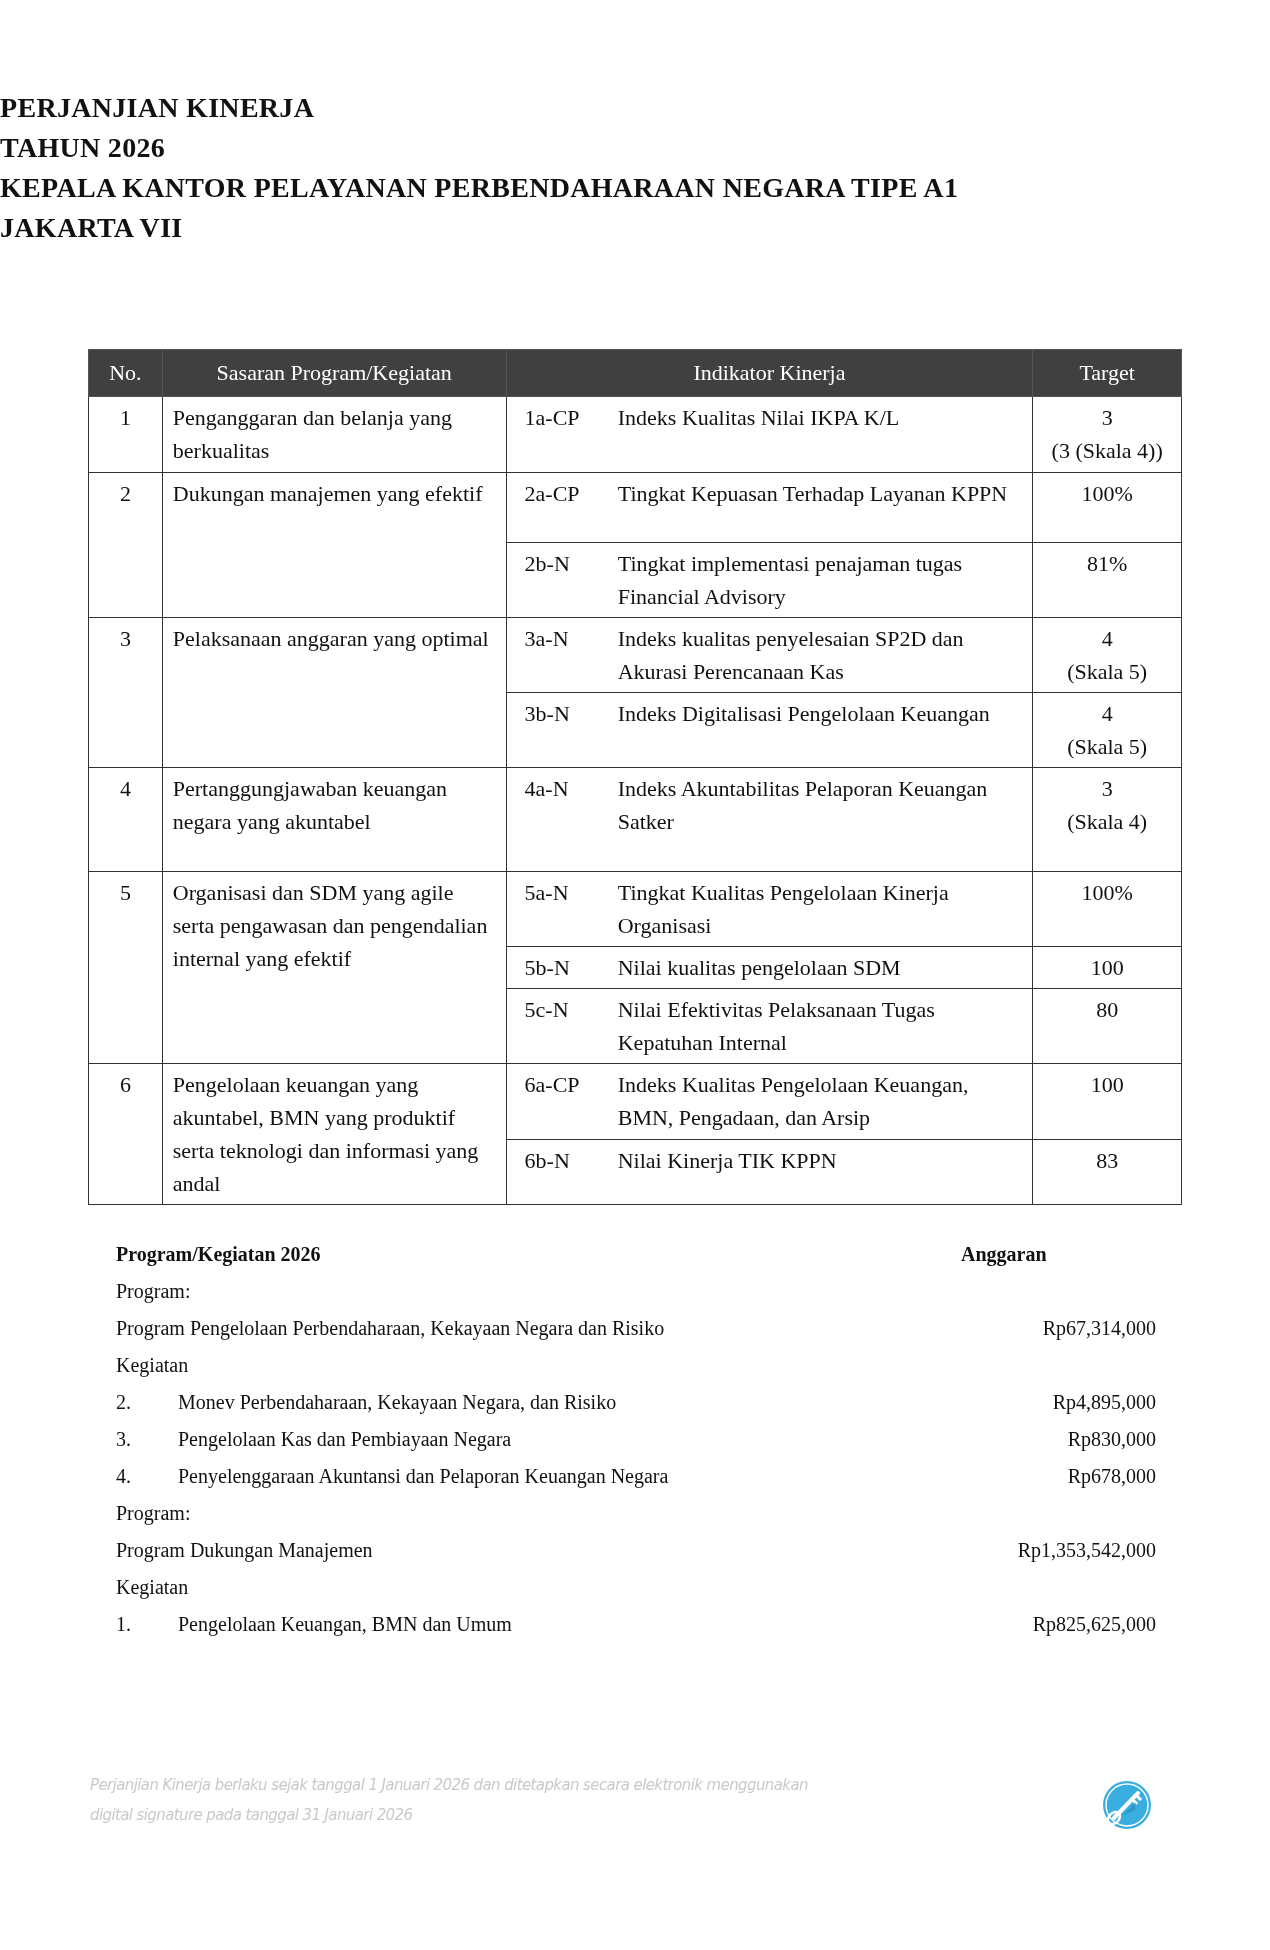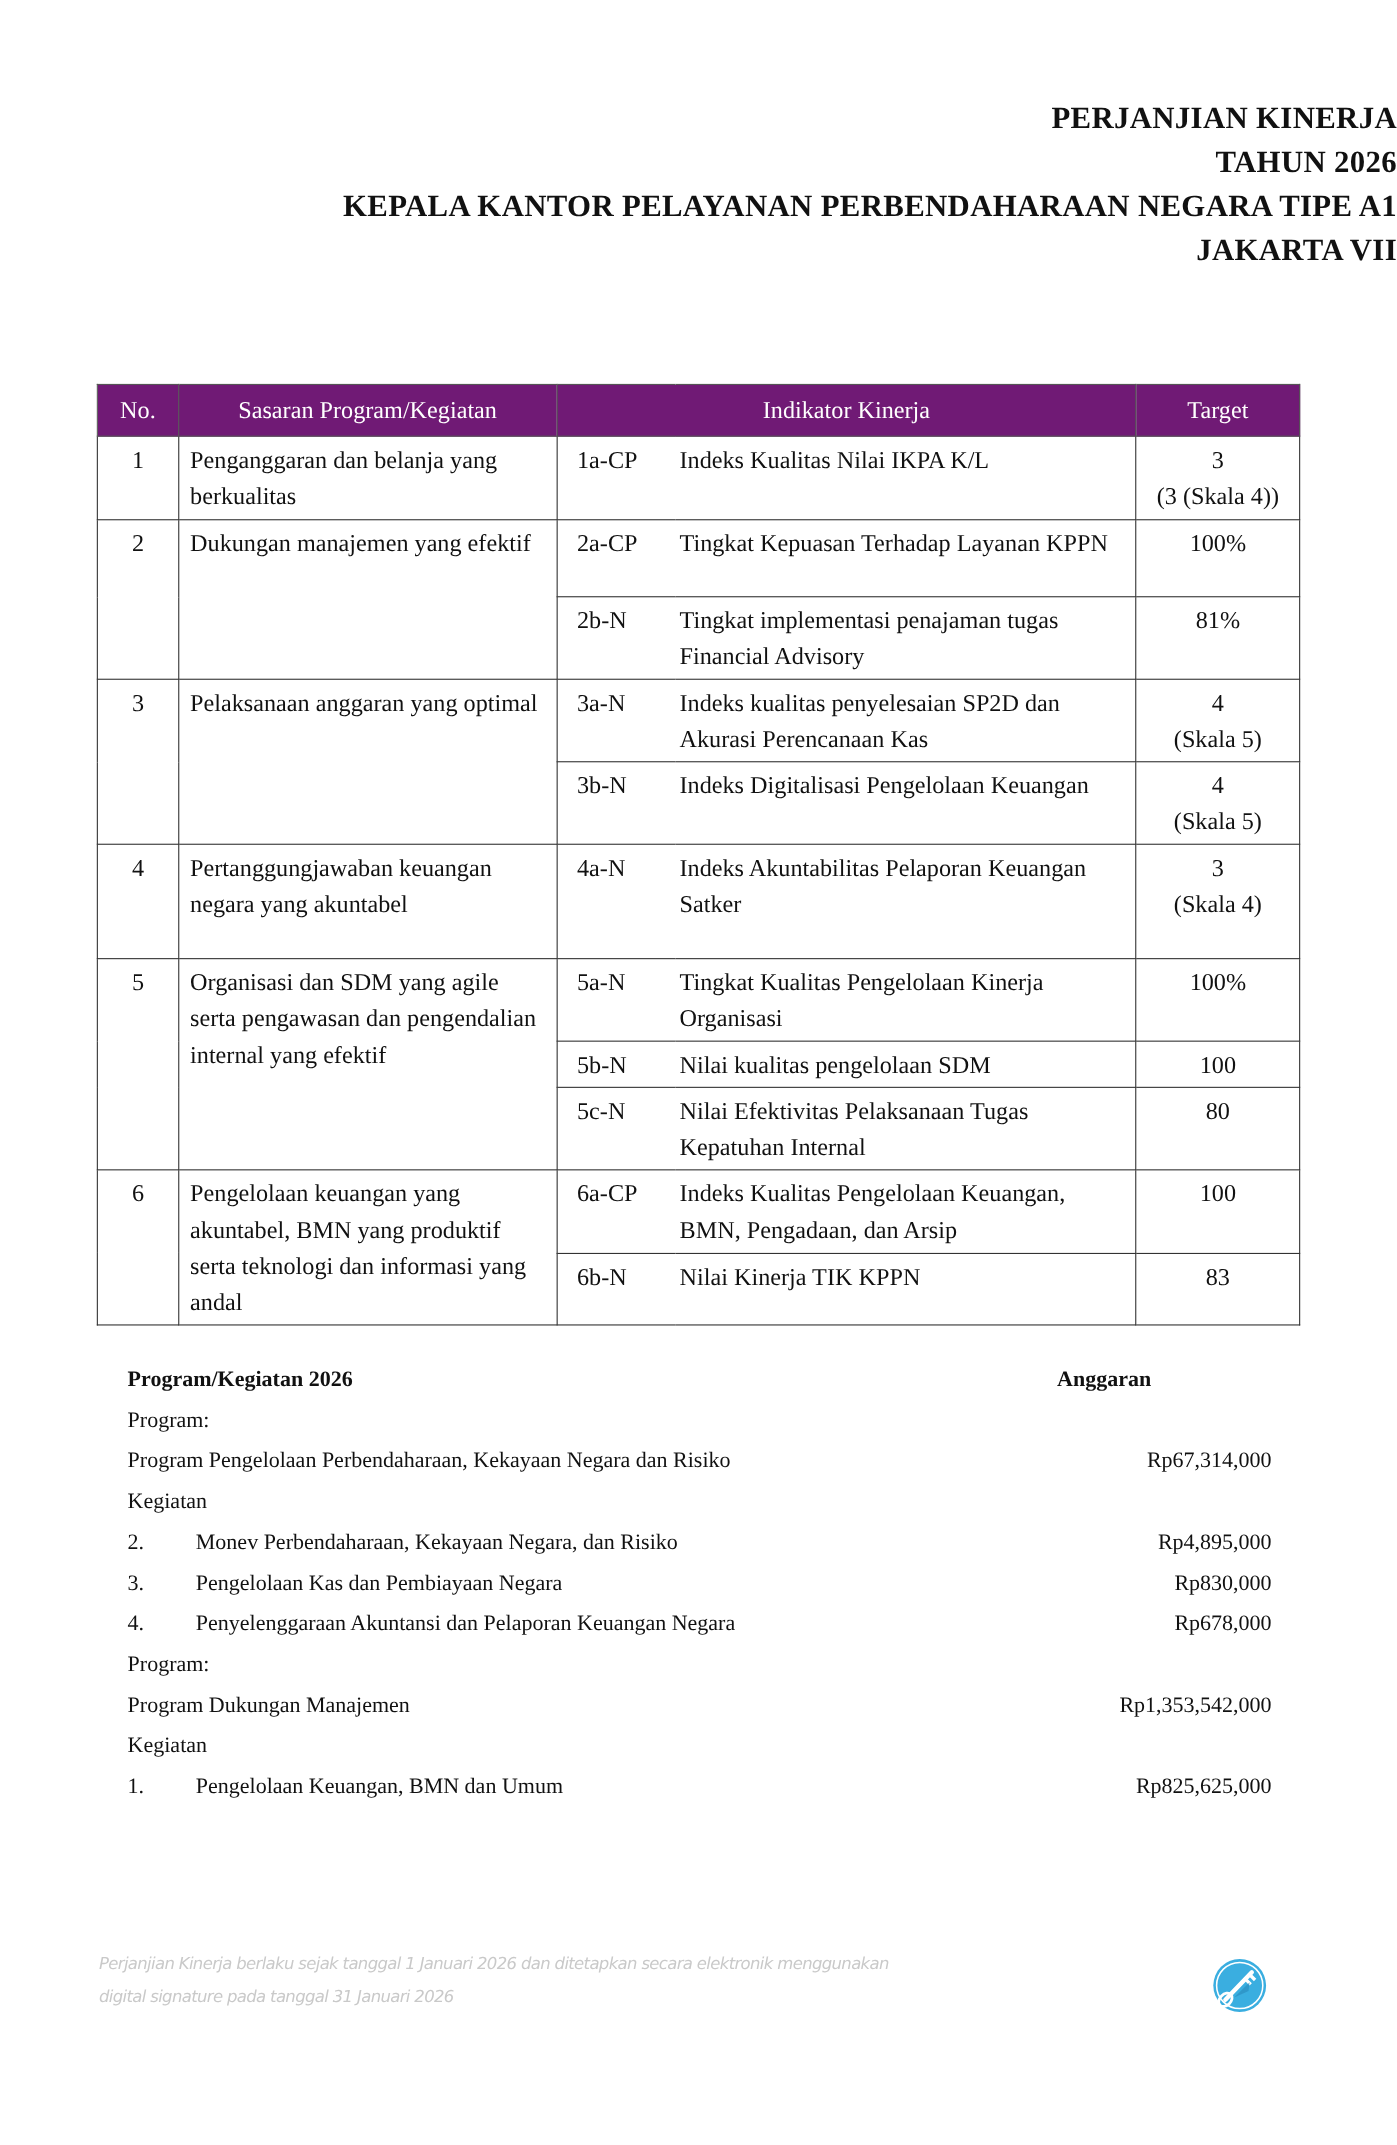--- a/index.html
+++ b/index.html
@@ -1,24 +1,24 @@
 <!DOCTYPE html>
 <html><head>
 <meta charset="utf-8">
 <style>
   html, body { margin: 0; padding: 0; background: #ffffff; }
   body { width: 1270px; height: 1950px; position: relative; overflow: hidden;
          font-family: "DejaVu Serif", "Liberation Serif", serif; color: #111; }
-  .title-block { position: absolute; left: 0; top: 88px; width: 1270px; text-align: right; }
+  .title-block { position: absolute; left: 0; top: 88px; width: 1270px; text-align: left; }
   .title-line { font-family: "Liberation Serif", serif; font-weight: bold; font-size: 28px;
                 line-height: 40px; letter-spacing: 0.3px; color: #111; }
 
   table.kinerja { position: absolute; left: 88px; top: 349px; width: 1094px;
                   border-collapse: collapse; font-family: "Liberation Serif", serif; font-size: 22px; }
-  table.kinerja th { background: #701a75; color: #ffffff; font-weight: normal; height: 46px;
+  table.kinerja th { background: #404040; color: #ffffff; font-weight: normal; height: 46px;
                      padding: 0 8px; border: 1.5px solid #555; font-size: 22px; }
   table.kinerja td { border: 1.5px solid #333; vertical-align: top; padding: 4px 10px 4px 10px;
                      line-height: 33px; }
   td.no { text-align: center; width: 52px; }
   td.sasaran { width: 319px; }
   td.code { width: 78px; border-right: none !important; padding-left: 18px !important; }
   td.ind { border-left: none !important; width: 400px; padding-left: 4px !important; }
   td.target { text-align: center; width: 126px; }
   th.th-no { width: 52px; }
 

